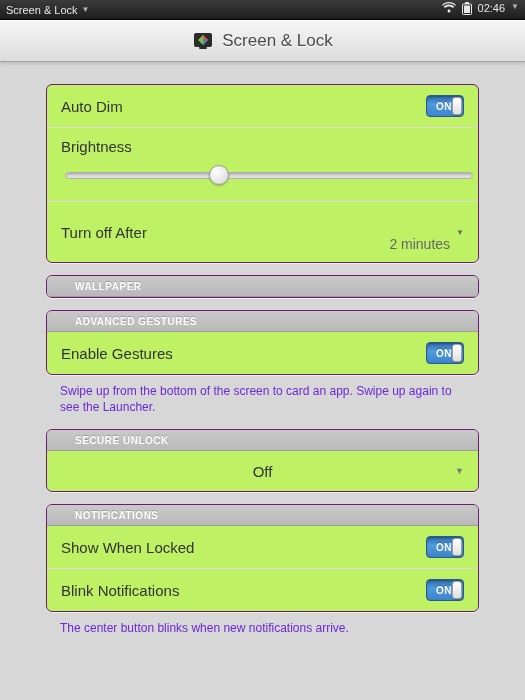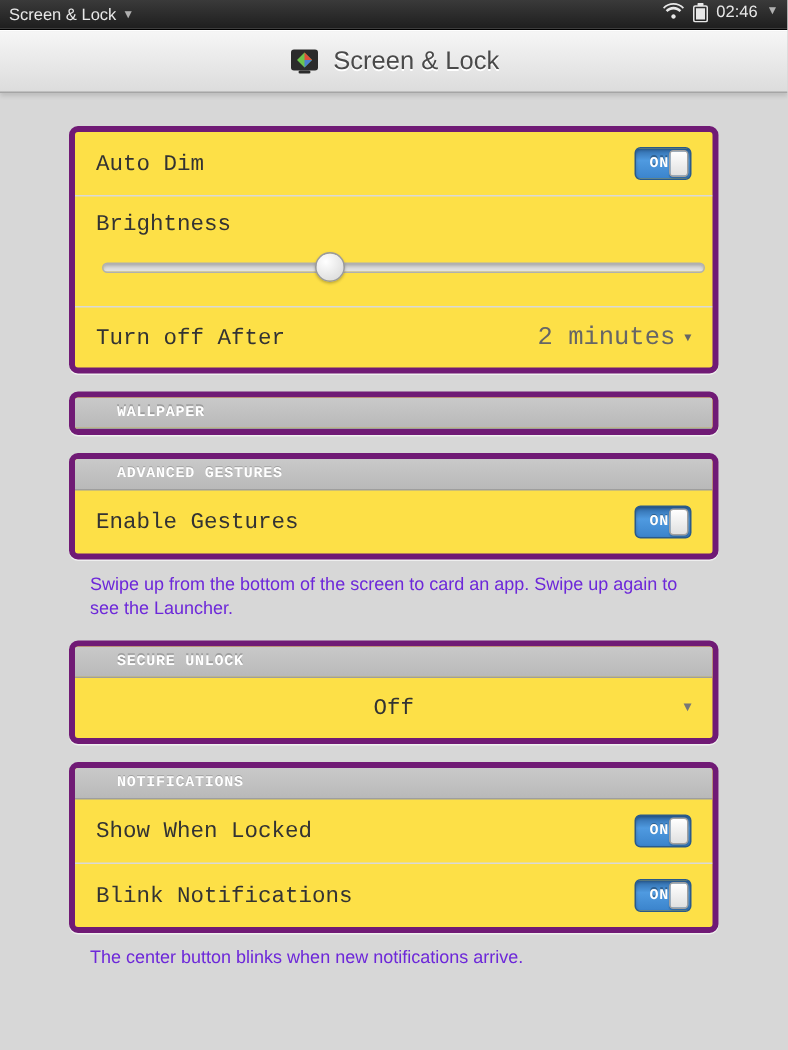--- a/index.html
+++ b/index.html
@@ -43,27 +43,26 @@
     font-weight: 400;
     text-shadow: 0 1px 0 #fff;
   }
 
   
   .content {
     padding: 22px 46px 0 46px;
   }
 
   .group {
-    border: 4px solid #701a75;
+    border: 1px solid #701a75;
     border-radius: 6px;
-    background: #fde047;
+    background: #bef264;
     margin-bottom: 12px;
     overflow: hidden;
     box-shadow: 0 1px 0 rgba(255,255,255,0.6);
-    font-family: Liberation Mono, monospace;
   }
 
   .group-header {
     background: linear-gradient(to bottom, #c9c9c9, #b9b9b9);
     border-bottom: 1px solid #9e9e9e;
     color: #fff;
     font-size: 10px;
     font-weight: 600;
     letter-spacing: 0.5px;
     padding: 5px 12px 4px 28px;
@@ -78,22 +77,23 @@
     min-height: 40px;
   }
   .row:last-child { border-bottom: none; }
   .row .label {
     font-size: 15px;
     color: #333;
     flex: 0 0 auto;
   }
   .row .spacer { flex: 1; }
   .row .value {
-    font-size: 17px;
+    font-size: 14px;
     color: #666;
+    margin-top: 24px;
   }
   .row .small-chevron { font-size: 8px; color: #666; margin-left: 6px; }
 
   
   .slider-row { flex-direction: column; align-items: stretch; gap: 10px; padding: 10px 1px 16px 14px; }
   .slider-track-wrap { position: relative; height: 20px; display: flex; align-items: center; padding: 0 4px; }
   .slider-track {
     height: 7px;
     width: 100%;
     border-radius: 4px;

